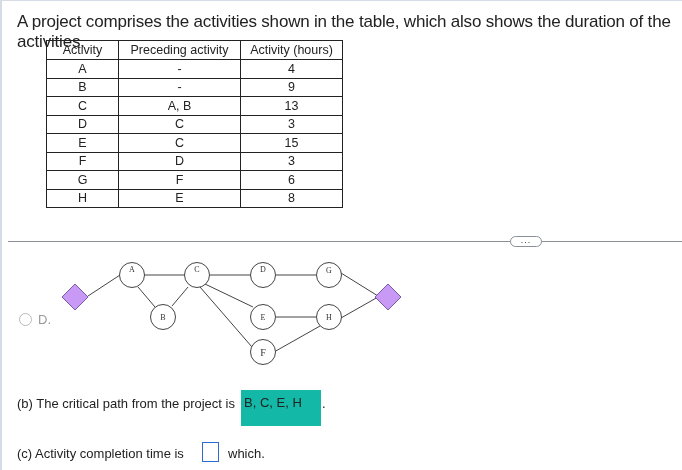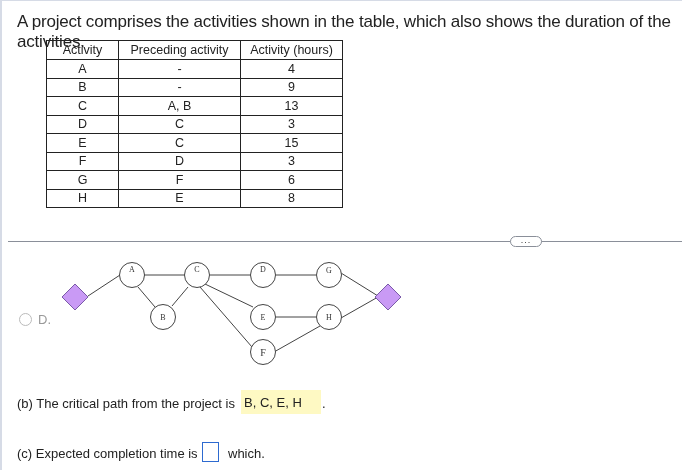--- a/index.html
+++ b/index.html
@@ -14,21 +14,21 @@
     table.act td.c1, table.act th.c1 { width: 72px; }
     table.act td.c2, table.act th.c2 { width: 122px; }
     table.act td.c3, table.act th.c3 { width: 102px; }
     table.act tbody td { border-top: 1px solid #222; }
     .divider { position: absolute; left: 8px; top: 241px; width: 674px; height: 1px; background: #8a8f99; }
     .more-btn { position: absolute; left: 510px; top: 236px; width: 32px; height: 11px; border: 1px solid #8a8f99; border-radius: 6px; background: #fff; font-size: 9px; line-height: 6px; text-align: center; color: #333; letter-spacing: 1px; }
     .radio { position: absolute; left: 19px; top: 313px; width: 13px; height: 13px; border: 1px solid #bbb; border-radius: 50%; background: #fff; }
     .opt-label { position: absolute; left: 38px; top: 312px; font-size: 13px; color: #999; }
     svg.net { position: absolute; left: 0; top: 255px; }
     .q-b { position: absolute; left: 17px; top: 396px; font-size: 13px; }
-    .answer-box { position: absolute; left: 241px; top: 390px; width: 80px; height: 24px; background: #fef9c3; font-size: 13px; padding: 5px 12px 0 3px; }
+    .answer-box { position: absolute; left: 241px; top: 390px; width: 80px; height: 36px; background: #14b8a6; font-size: 13px; padding: 5px 12px 0 3px; }
     .period { position: absolute; left: 322px; top: 396px; font-size: 13px; }
     .q-c { position: absolute; left: 17px; top: 446px; font-size: 13px; }
     .input-box { position: absolute; left: 202px; top: 442px; width: 17px; height: 20px; border: 1px solid #2d6ad0; background: #fff; }
     .hours { position: absolute; left: 228px; top: 446px; font-size: 13px; }
   </style>
 </head>
 <body>
 
 <div class="top-rule"></div>
 <div class="left-rule"></div>
@@ -129,15 +129,15 @@
     <text x="263" y="356" font-size="10">F</text>
     <text x="329" y="273">G</text>
     <text x="329" y="320">H</text>
   </g>
 </svg>
 
 <div class="q-b">(b) The critical path from the project is</div>
 <div class="answer-box">B, C, E, H</div>
 <div class="period">.</div>
 
-<div class="q-c">(c) Expected completion time is</div>
+<div class="q-c">(c) Activity completion time is</div>
 <div class="input-box"></div>
 <div class="hours">which.</div>
 
 </body></html>

